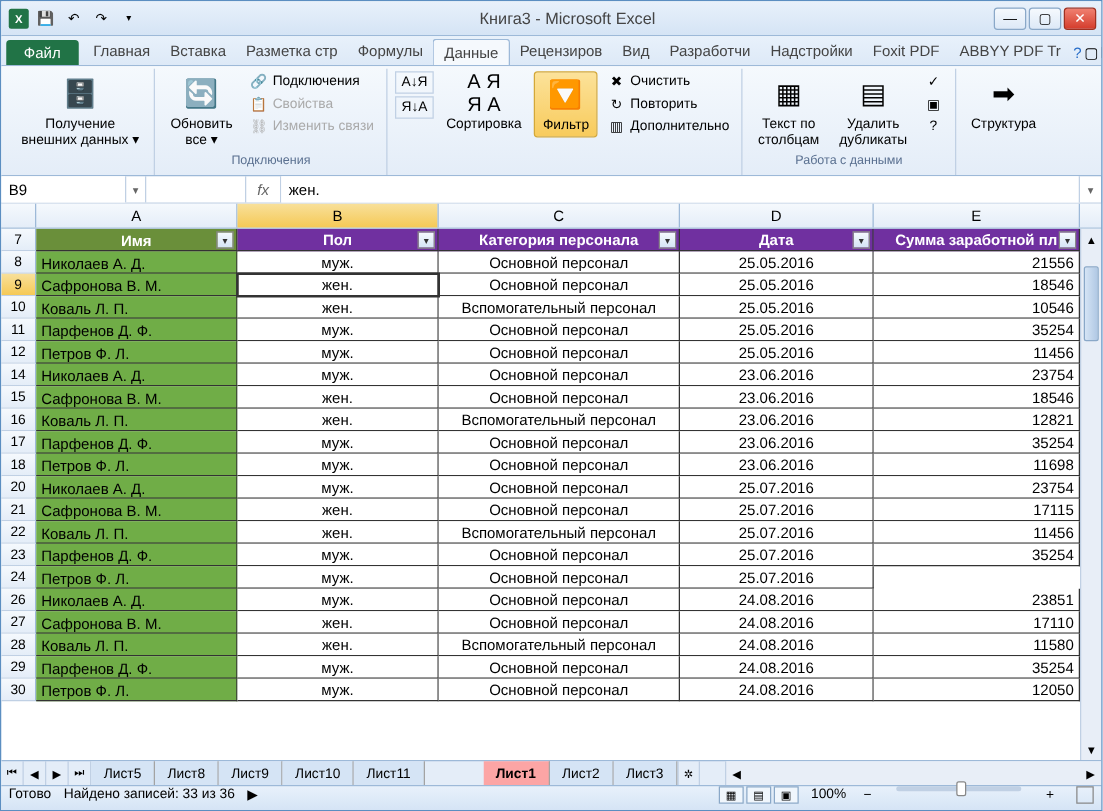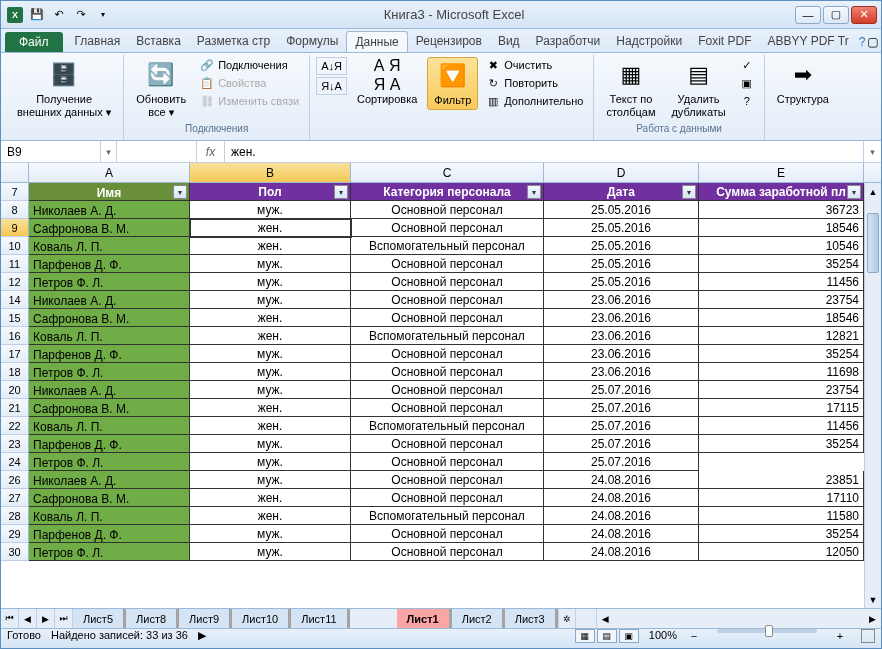--- a/index.html
+++ b/index.html
@@ -70,21 +70,21 @@
 
 .vscroll { position: absolute; right: 0; top: 182px; bottom: 40px; width: 17px; background: #e8eef7; border-left: 1px solid #c0d0e4; }
 .vscroll .thumb { position: absolute; top: 30px; left: 2px; right: 2px; height: 60px; background: linear-gradient(90deg,#d5e4f5,#b0c8e4); border: 1px solid #8aa8c8; border-radius: 2px; }
 .vscroll .arr { position: absolute; left: 0; right: 0; height: 17px; display: flex; align-items: center; justify-content: center; font-size: 9px; cursor: pointer; }
 .vscroll .arr.up { top: 0; } .vscroll .arr.down { bottom: 0; }
 
 
 .sheet-tabs-bar { position: absolute; bottom: 20px; left: 0; right: 0; height: 20px; background: #e4edf8; border-top: 1px solid #9db9d8; display: flex; align-items: stretch; font-size: 11px; }
 .st-nav { display: flex; }
 .st-nav-btn { width: 18px; border-right: 1px solid #c0d0e4; display: flex; align-items: center; justify-content: center; font-size: 9px; cursor: pointer; }
-.st-tab { padding: 2px 10px; border-right: 3px solid #a3a3a3; background: #d5e4f5; cursor: pointer; display: flex; align-items: center; }
+.st-tab { padding: 2px 10px; border-right: 1px solid #a3a3a3; background: #d5e4f5; cursor: pointer; display: flex; align-items: center; }
 .st-tab.active { background: #fca5a5; font-weight: bold; margin-left: 47px; }
 .st-hscroll { flex: 1; margin-left: 20px; background: #e8eef7; position: relative; border-left: 1px solid #c0d0e4; }
 .st-hscroll .arr { position: absolute; top: 0; bottom: 0; width: 17px; display: flex; align-items: center; justify-content: center; font-size: 9px; cursor: pointer; }
 .st-hscroll .arr.l { left: 0; } .st-hscroll .arr.r { right: 0; }
 
 
 .statusbar { position: absolute; bottom: 0; left: 0; right: 0; height: 20px; background: linear-gradient(#e8f1fb,#d5e4f5); border-top: 1px solid #9db9d8; display: flex; align-items: flex-start; font-size: 11px; padding: 0 6px; gap: 10px; }
 .statusbar .spacer { flex: 1; }
 .view-btns { display: flex; gap: 2px; }
 .view-btn { width: 20px; height: 14px; border: 1px solid #8aa8c8; background: #f0f6fc; cursor: pointer; display: flex; align-items: center; justify-content: center; font-size: 9px; }
@@ -289,21 +289,21 @@
           <div class="filter-dd">▾</div>
         </div>
     </div>
     <div id="data-rows">
         <div class="row">
           <div class="row-hdr">8</div>
           <div class="cell col-A name-cell">Николаев А. Д.</div>
           <div class="cell col-B center">муж.</div>
           <div class="cell col-C center">Основной персонал</div>
           <div class="cell col-D center">25.05.2016</div>
-          <div class="cell col-E right">36723</div>
+          <div class="cell col-E right">21556</div>
         </div>
         <div class="row">
           <div class="row-hdr active">9</div>
           <div class="cell col-A name-cell">Сафронова В. М.</div>
           <div class="cell col-B center active">жен.</div>
           <div class="cell col-C center">Основной персонал</div>
           <div class="cell col-D center">25.05.2016</div>
           <div class="cell col-E right">18546</div>
         </div>
         <div class="row">

